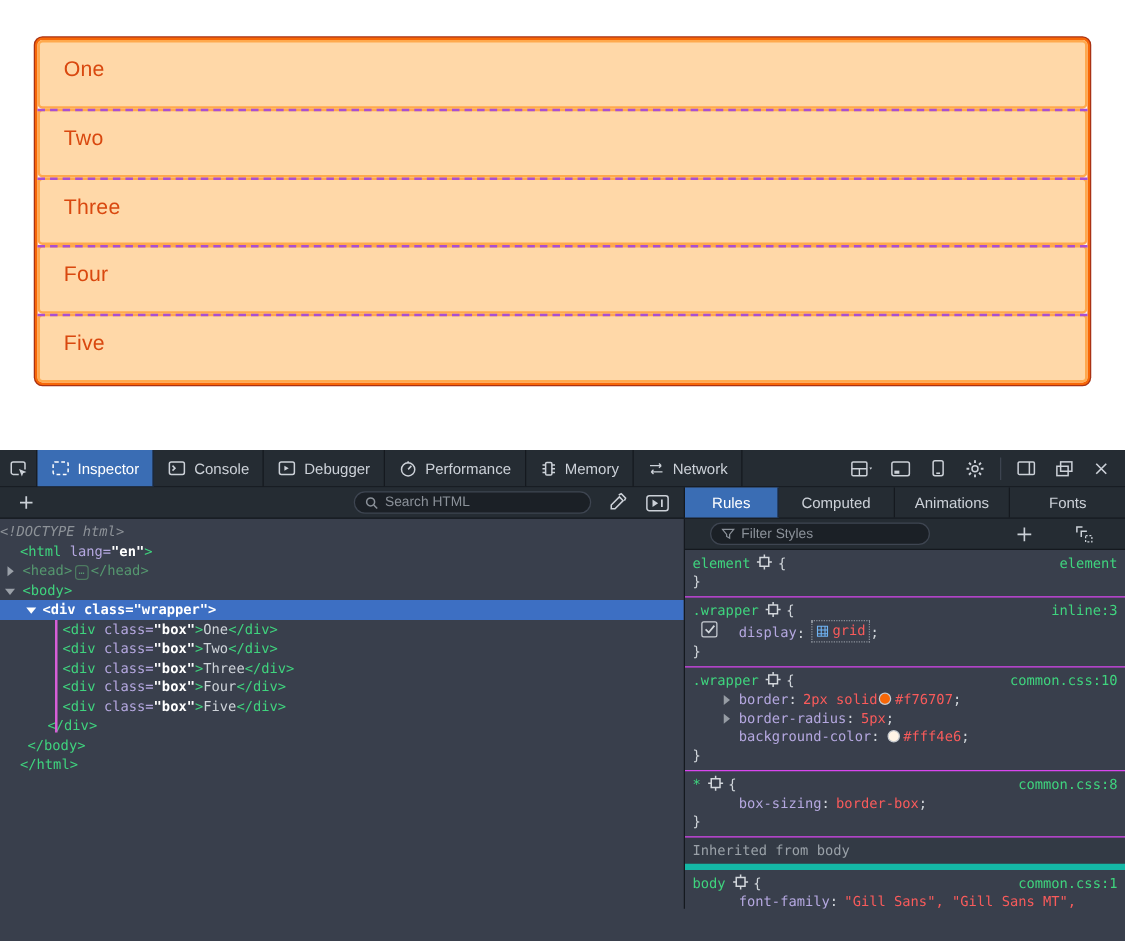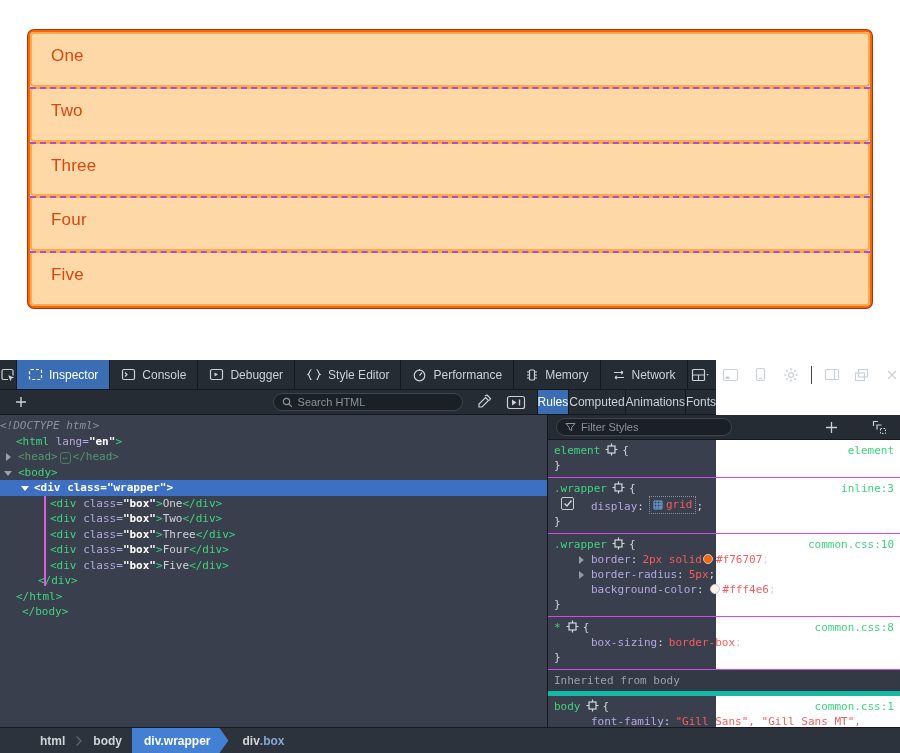--- a/index.html
+++ b/index.html
@@ -10,21 +10,21 @@
   .page-area { position:absolute; left:0; top:0; width:900px; height:360px; background:#fff; }
   .wrapper-box { position:absolute; left:28px; top:30px; width:844px; height:278px;
     background:#fff4e6; border:2px solid #f76707; border-radius:6px;
     box-shadow:0 0 0 1px #a93214; display:grid; grid-template-rows:repeat(5,1fr); }
   .gridbox { position:relative; background:#ffd8a8; border:2px solid #ffa94d; border-radius:4px;
     color:#d9480f; font-size:17px; padding:12px 0 0 19px; letter-spacing:.2px; }
   .gridline { position:absolute; left:-2px; right:-2px; top:-2px; height:0;
     border-top:2px dashed #a94fd2; }
 
   
-  .devtools { position:absolute; left:0; top:360px; width:716px; height:393px; background:#393f4c;
+  .devtools { position:absolute; left:0; top:360px; width:900px; height:393px; background:#393f4c;
     color:#ccd1d8; font-size:12px; }
   .icon { display:inline-flex; align-items:center; justify-content:center; }
   svg { display:block; }
 
   
   .row1 { height:30px; background:#252c33; border-bottom:1px solid #15191f; display:flex; align-items:stretch; }
   .pick { width:30px; border-right:1px solid #15191f; display:flex; align-items:center; justify-content:center; }
   .tab1 { display:flex; align-items:center; gap:6px; padding:0 11px; border-right:1px solid #15191f; color:#ccd1d8; white-space:nowrap; }
   .tab1.active { background:#3a6db4; color:#fff; }
   .tab1.active svg * { stroke:#fff; }
@@ -64,21 +64,21 @@
   .mline.sel span { color:#fff !important; font-weight:bold; }
   .tri-d { position:absolute; top:6px; width:0; height:0; border-top:5px solid #9aa0a8;
     border-left:4px solid transparent; border-right:4px solid transparent; }
   .tri-r { position:absolute; top:4px; width:0; height:0; border-left:5px solid #9aa0a8;
     border-top:4px solid transparent; border-bottom:4px solid transparent; }
   .sel .tri-d { border-top-color:#fff; }
   .child-guide { position:absolute; left:44px; top:81px; width:2px; height:90px; background:#d75fd7; }
 
   .rules-panel { flex:1; font-family:"DejaVu Sans Mono",monospace; font-size:11px; overflow:hidden; }
   .filter-row { height:25px; background:#252c33; border-bottom:1px solid #15191f;
-    display:flex; align-items:center; padding:0 8px; gap:22px; }
+    display:flex; align-items:center; padding:0 20px; gap:22px; }
   .filter-pill { flex:1; max-width:268px; }
   .rule { padding:3px 6px 4px; border-bottom:1px solid #d946ef; line-height:15px; position:relative; }
   .sel-row { color:#d0d5da; }
   .selector { color:#3fd47e; }
   .loc { float:right; color:#3fd47e; }
   .brace { color:#d0d5da; }
   .decl { position:relative; padding-left:37px; color:#d0d5da; }
   .decl.wrapdecl { padding-left:3px; text-indent:34px; }
   .pname { color:#b5a8e0; }
   .pval { color:#f95b5b; }
@@ -147,29 +147,20 @@
       <span class="icon">
         <svg width="15" height="13">
             <rect x="1.5" y="1.5" width="12" height="10" rx="1.5" fill="none" stroke="#ccd1d8" stroke-width="1.2"></rect>
             <path d="M5.5 4.5v4l3.5-2z" fill="#ccd1d8"></path>
           </svg>
       </span>
       <span>Debugger</span>
     </div>
     <div class="tab1">
       <span class="icon">
-        <svg width="16" height="13">
-            <path d="M5.5 1.5c-2.5 0-1 4-3.5 5 2.5 1 1 5 3.5 5" fill="none" stroke="#ccd1d8" stroke-width="1.2"></path>
-            <path d="M10.5 1.5c2.5 0 1 4 3.5 5-2.5 1-1 5-3.5 5" fill="none" stroke="#ccd1d8" stroke-width="1.2"></path>
-          </svg>
-      </span>
-      <span>Style Editor</span>
-    </div>
-    <div class="tab1">
-      <span class="icon">
         <svg width="15" height="14">
             <circle cx="7.5" cy="7.5" r="5.3" fill="none" stroke="#ccd1d8" stroke-width="1.2"></circle>
             <path d="M7.5 7.5l2.6-2.8M7.5 1v1.5" stroke="#ccd1d8" stroke-width="1.2"></path>
           </svg>
       </span>
       <span>Performance</span>
     </div>
     <div class="tab1">
       <span class="icon">
         <svg width="14" height="14">
@@ -294,22 +285,22 @@
       <div class="mline" style="padding-left:18px"><i class="tri-d" style="left:4px"></i><span class="tag">&lt;body&gt;</span></div>
       <div class="mline sel" style="padding-left:34px"><i class="tri-d" style="left:21px"></i><span class="tag">&lt;div </span><span class="attr">class=</span><span class="str">"wrapper"</span><span class="tag">&gt;</span></div>
 
       <div class="mline" style="padding-left:50px"><span class="tag">&lt;div </span><span class="attr">class=</span><span class="str">"box"</span><span class="tag">&gt;</span><span class="txt">One</span><span class="tag">&lt;/div&gt;</span></div>
       <div class="mline" style="padding-left:50px"><span class="tag">&lt;div </span><span class="attr">class=</span><span class="str">"box"</span><span class="tag">&gt;</span><span class="txt">Two</span><span class="tag">&lt;/div&gt;</span></div>
       <div class="mline" style="padding-left:50px"><span class="tag">&lt;div </span><span class="attr">class=</span><span class="str">"box"</span><span class="tag">&gt;</span><span class="txt">Three</span><span class="tag">&lt;/div&gt;</span></div>
       <div class="mline" style="padding-left:50px"><span class="tag">&lt;div </span><span class="attr">class=</span><span class="str">"box"</span><span class="tag">&gt;</span><span class="txt">Four</span><span class="tag">&lt;/div&gt;</span></div>
       <div class="mline" style="padding-left:50px"><span class="tag">&lt;div </span><span class="attr">class=</span><span class="str">"box"</span><span class="tag">&gt;</span><span class="txt">Five</span><span class="tag">&lt;/div&gt;</span></div>
 
       <div class="mline" style="padding-left:38px"><span class="tag">&lt;/div&gt;</span></div>
+      <div class="mline" style="padding-left:22px"><span class="tag">&lt;/body&gt;</span></div>
       <div class="mline" style="padding-left:16px"><span class="tag">&lt;/html&gt;</span></div>
-      <div class="mline" style="padding-left:22px"><span class="tag">&lt;/body&gt;</span></div>
       <div class="child-guide"></div>
     </div>
 
     <div class="rules-panel">
       <div class="filter-row">
         <div class="filter-pill">
           <span class="icon">
             <svg width="11" height="10">
                 <path d="M1 1.5h9L6.7 5.5v3L4.3 7.2v-1.7z" fill="none" stroke="#8b9199" stroke-width="1"></path>
               </svg>
@@ -388,33 +379,13 @@
         <div class="sel-row"><span class="selector">body</span><span class="selicon"><svg width="13" height="13">
                 <rect x="3" y="3" width="7" height="7" fill="none" stroke="#d3d7dc" stroke-width="1.2"></rect>
                 <path d="M6.5 0.5v2.5M6.5 10v2.5M0.5 6.5h2.5M10 6.5h2.5" stroke="#d3d7dc" stroke-width="1.2"></path>
               </svg></span><span class="brace">{</span><span class="loc">common.css:1</span></div>
         <div class="decl wrapdecl"><span class="pname">font-family</span><span class="colon">:</span><span class="pval">"Gill Sans", "Gill Sans MT", Calibri, sans-serif</span><span>;</span></div>
 
       </div>
     </div>
   </div>
 
-  <div class="crumbs">
-    <div class="crumb">
-        <span>html</span>
-      </div>
-    <span class="crumb-chev">
-        <svg width="8" height="12">
-          <path d="M1.5 1.5l4.5 4.5-4.5 4.5" fill="none" stroke="#5c6470" stroke-width="1.4"></path>
-        </svg>
-      </span>
-    <div class="crumb">
-        <span>body</span>
-      </div>
-    <div class="crumb crumb-sel">
-        <span>div.wrapper</span>
-      </div>
-    <div class="crumb" style="padding-left:14px">
-        <span>div</span>
-        <span class="crumb-class">.box</span>
-      </div>
-  </div>
 </div>
 
 </body></html>

